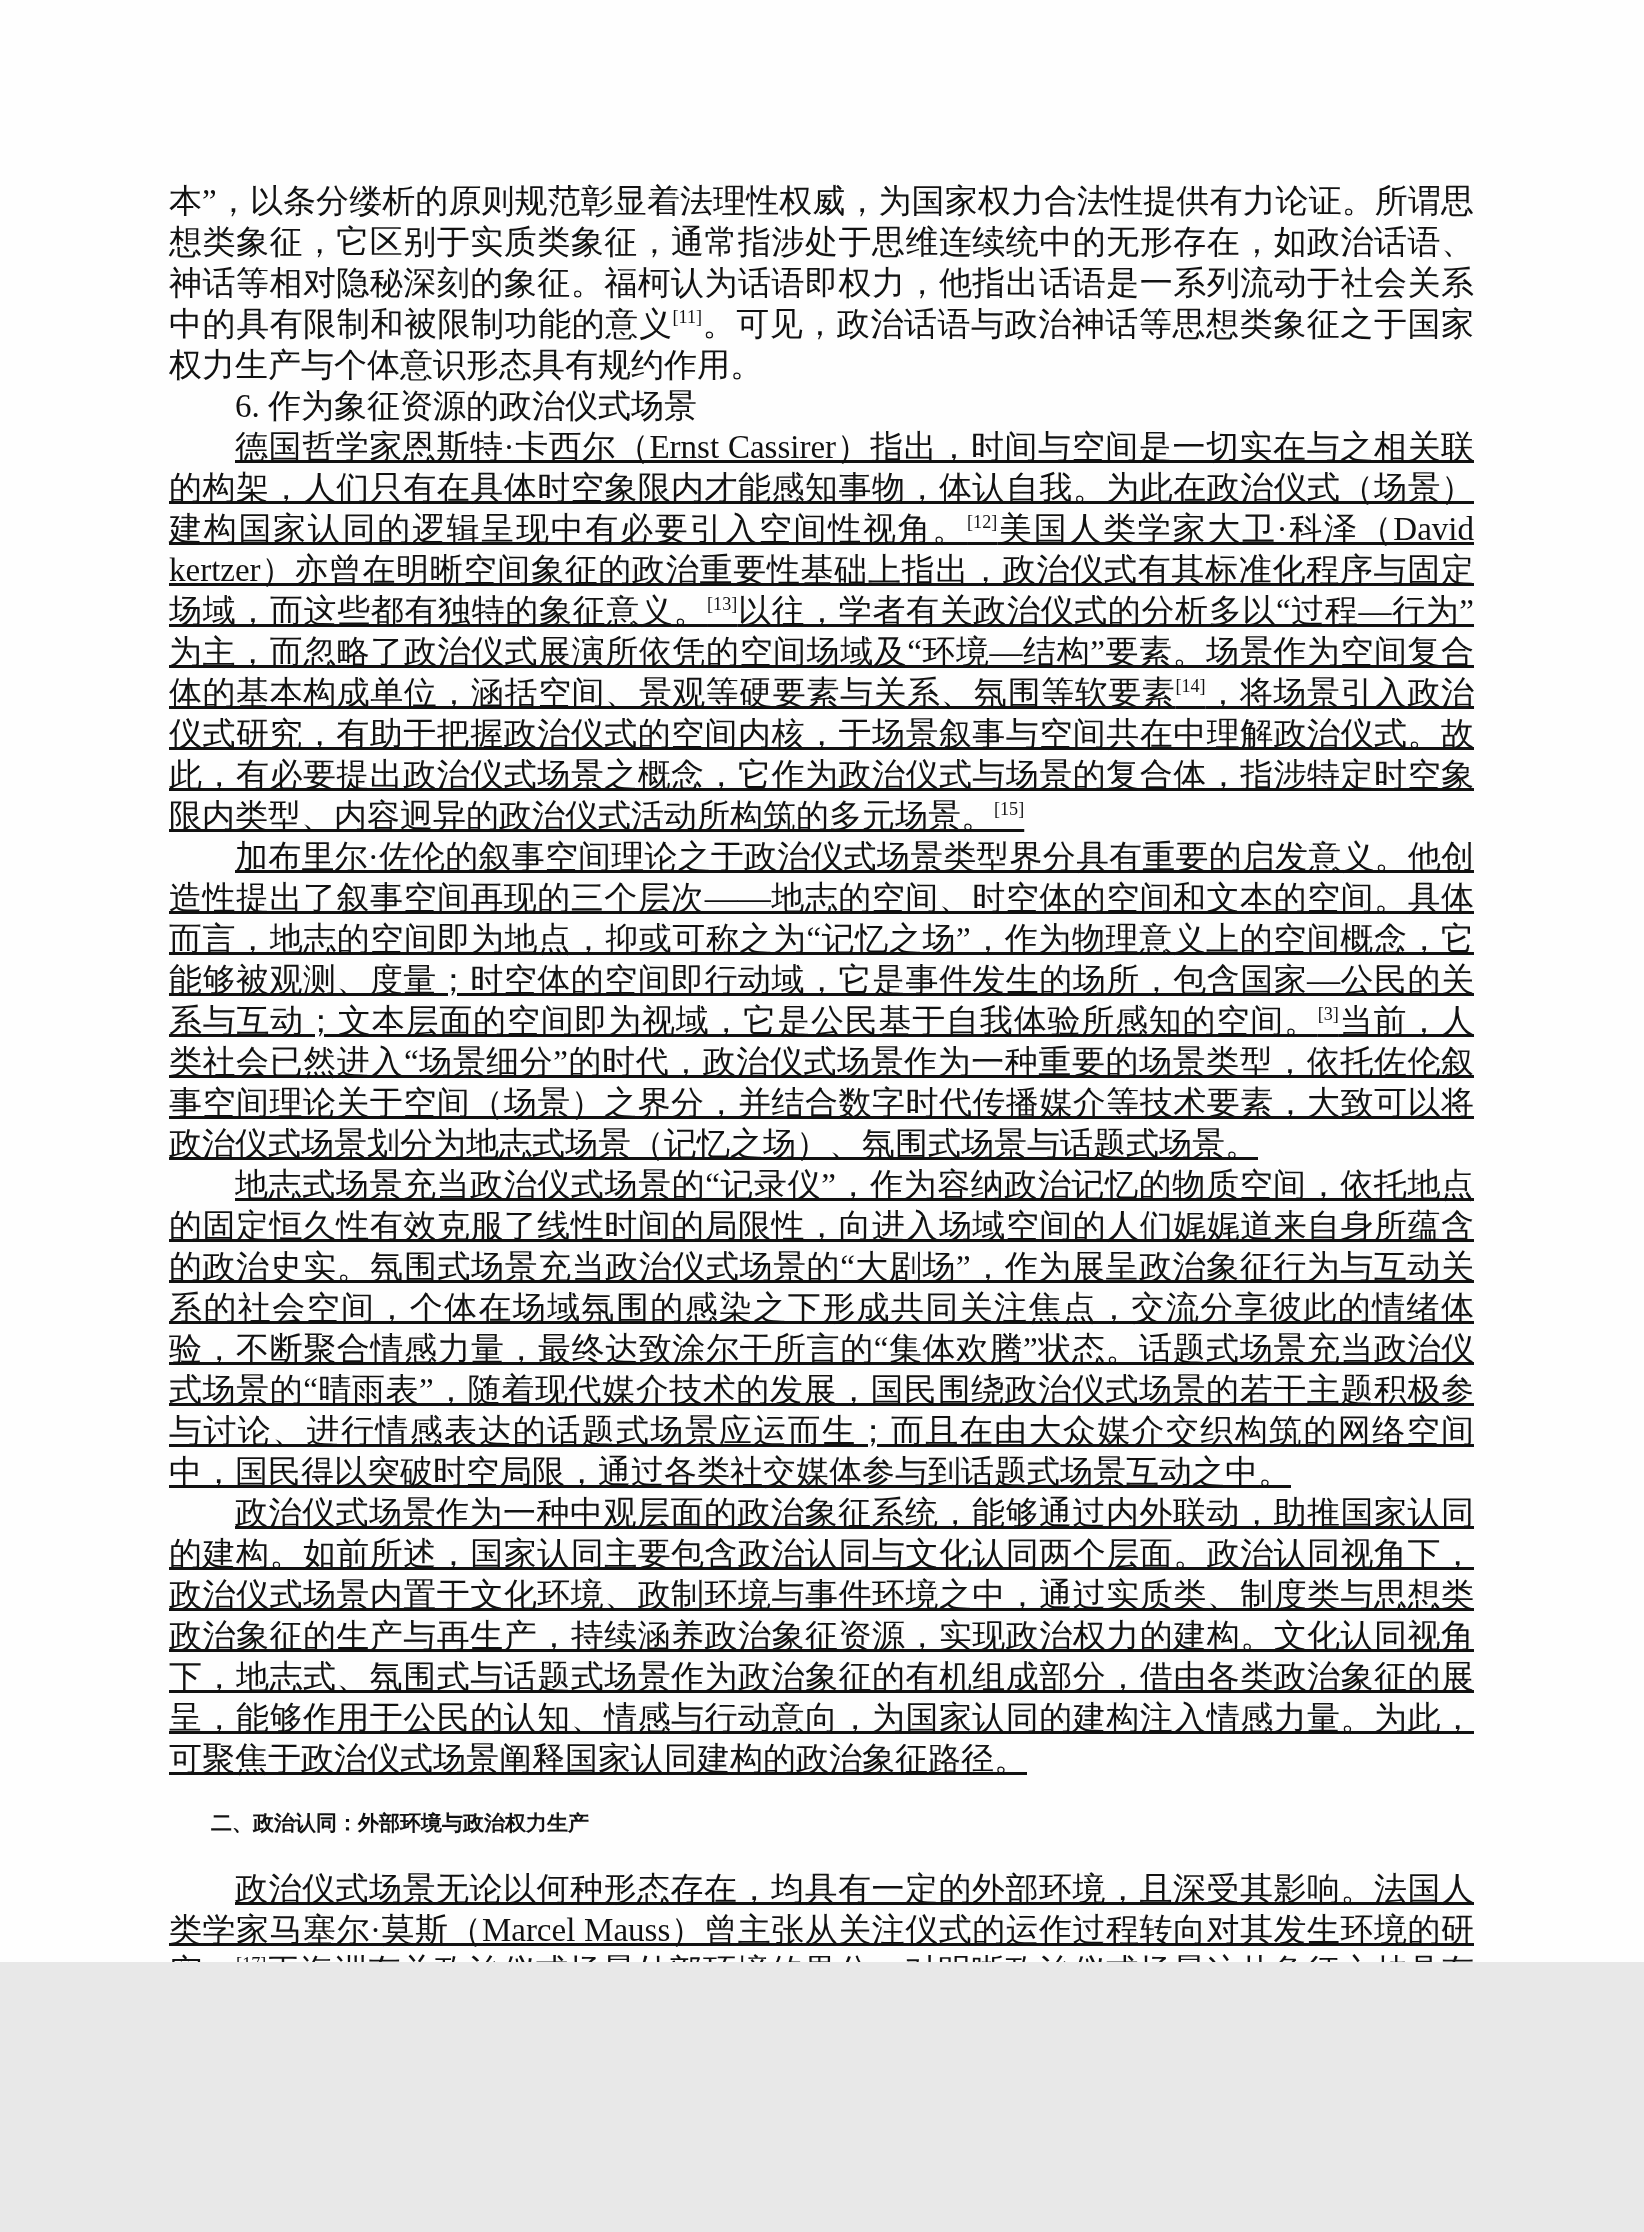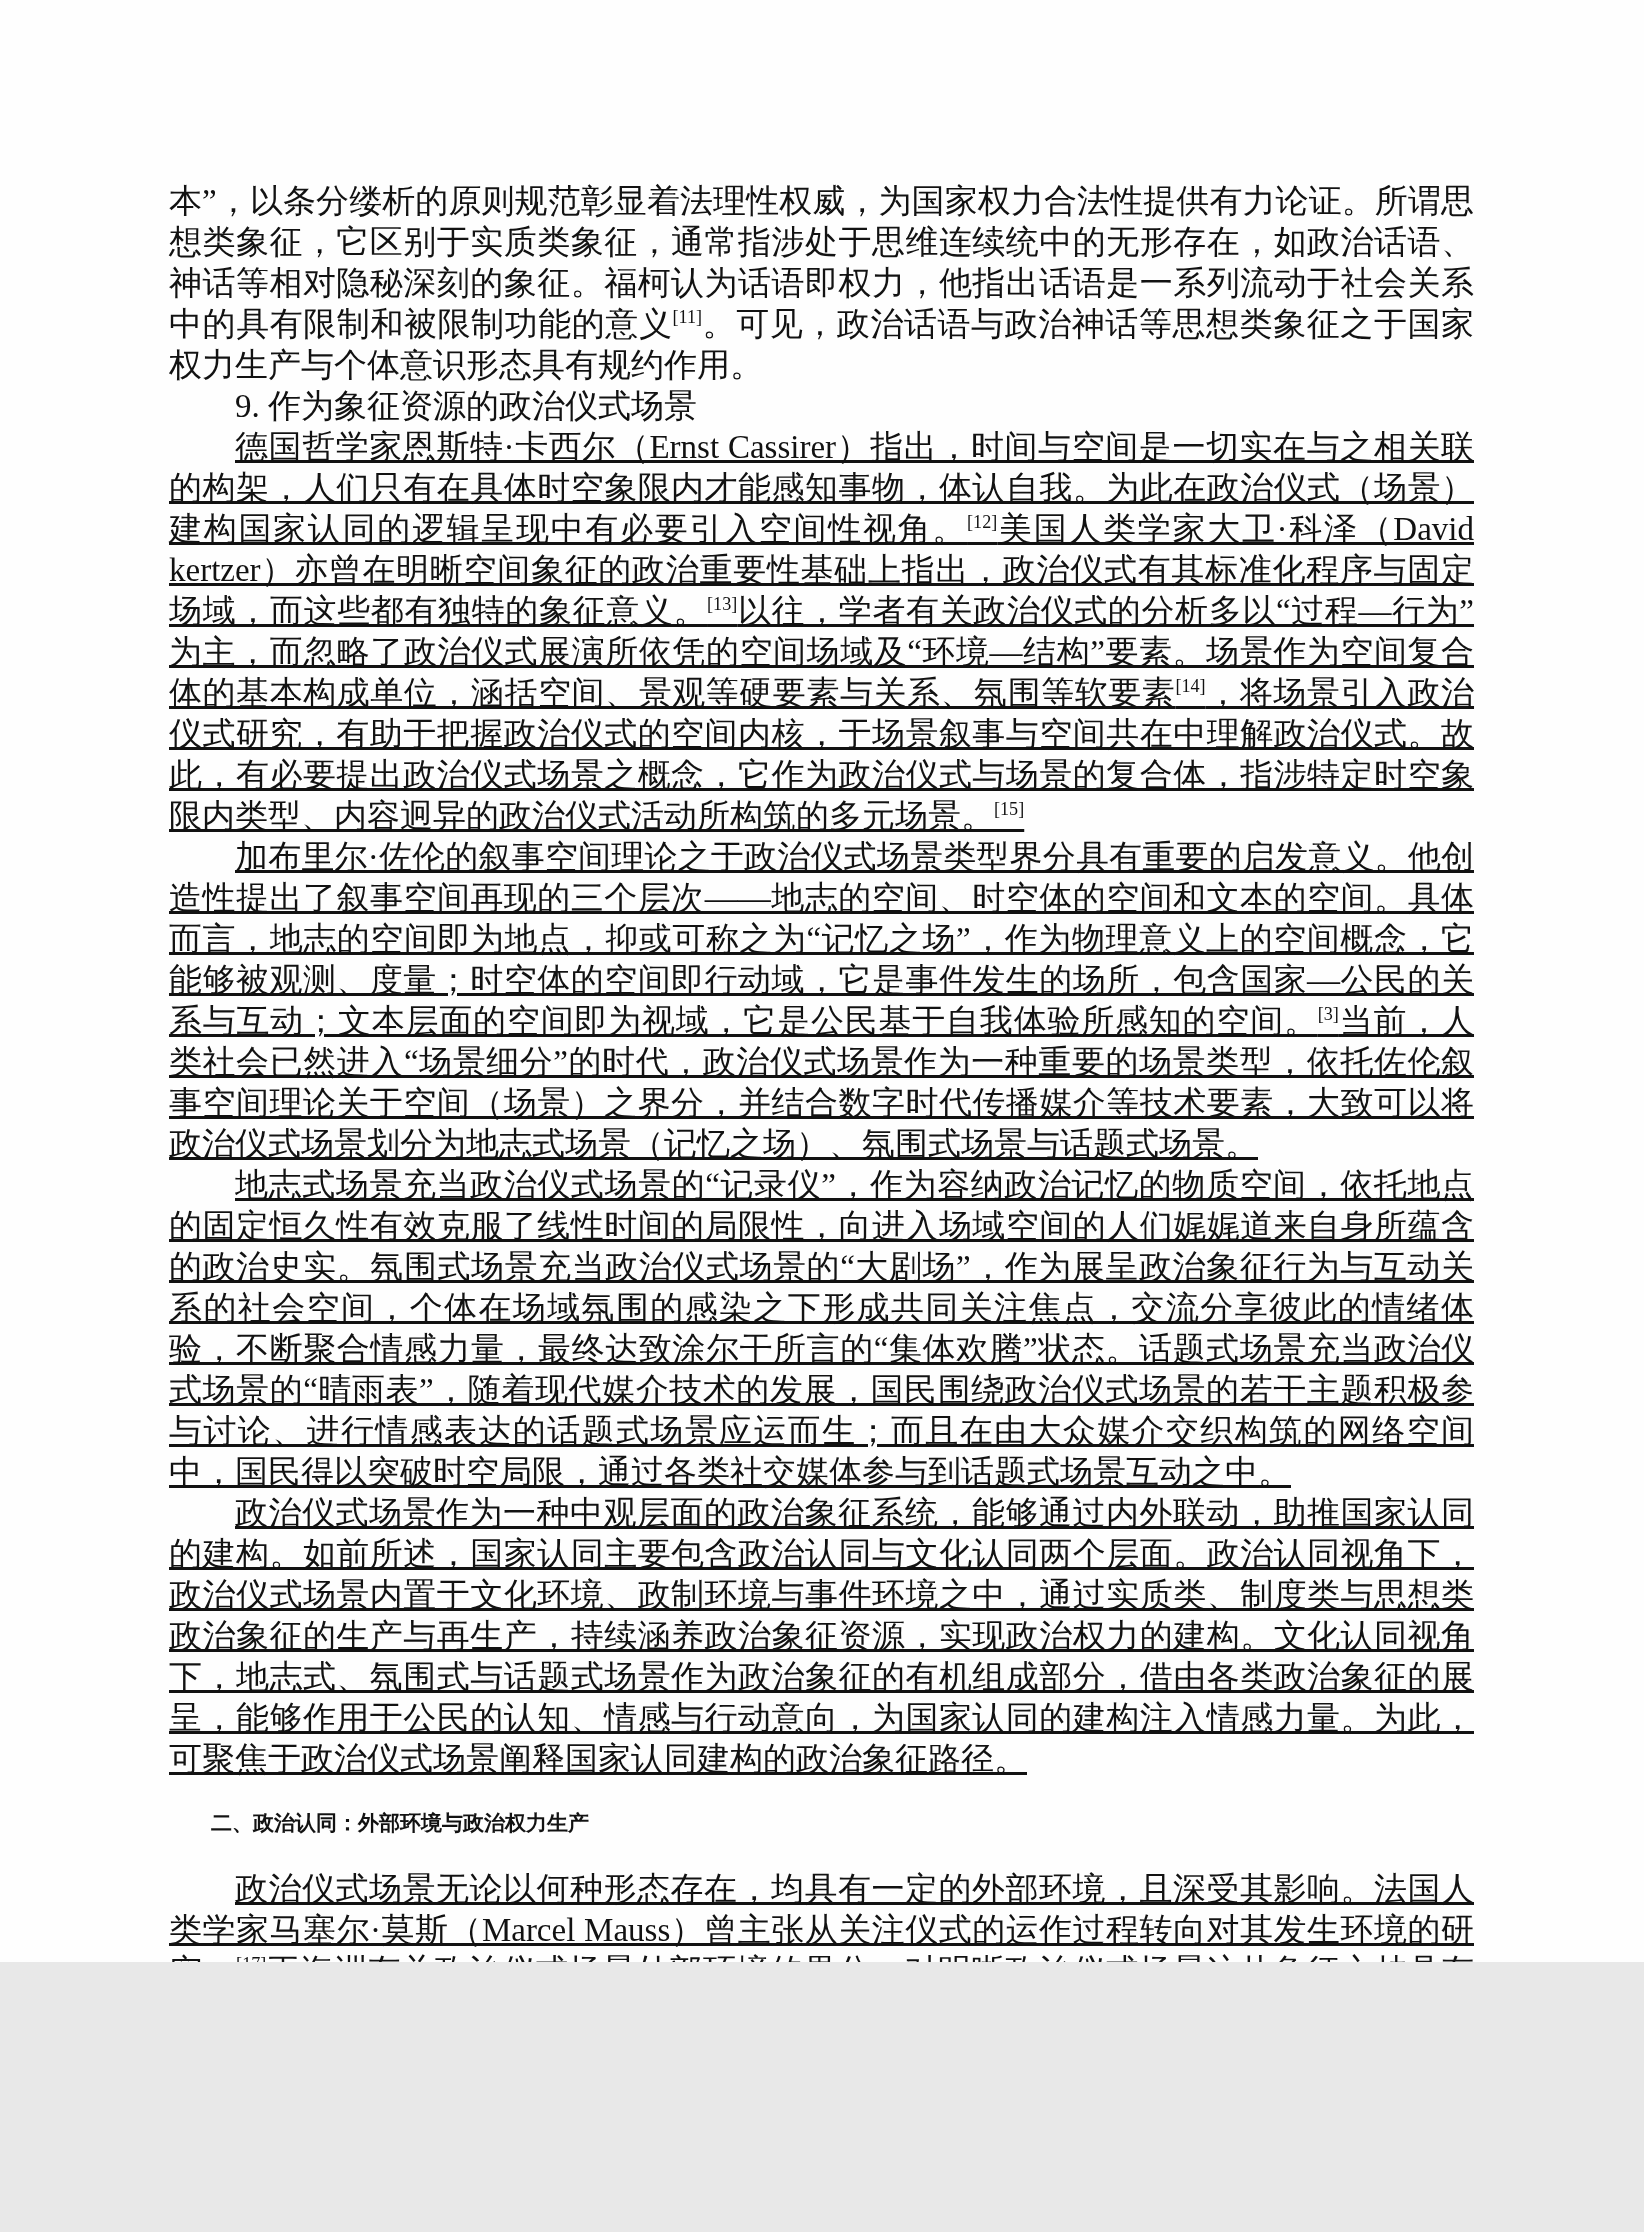--- a/index.html
+++ b/index.html
@@ -55,21 +55,21 @@
     line-height: 38px;
     color: #4d7c0f;
   }
 </style>
 </head>
 <body>
 
 <div class="page">
   <div class="body-text">
       <p class="">本”，以条分缕析的原则规范彰显着法理性权威，为国家权力合法性提供有力论证。所谓思想类象征，它区别于实质类象征，通常指涉处于思维连续统中的无形存在，如政治话语、神话等相对隐秘深刻的象征。福柯认为话语即权力，他指出话语是一系列流动于社会关系中的具有限制和被限制功能的意义<sup class="fnref">[11]</sup>。可见，政治话语与政治神话等思想类象征之于国家权力生产与个体意识形态具有规约作用。</p>
-      <p class="subheading">9. 作为象征资源的政治仪式场景</p>
+      <p class="subheading">6. 作为象征资源的政治仪式场景</p>
       <p class="indent">德国哲学家恩斯特·卡西尔（Ernst Cassirer）指出，时间与空间是一切实在与之相关联的构架，人们只有在具体时空象限内才能感知事物，体认自我。为此在政治仪式（场景）建构国家认同的逻辑呈现中有必要引入空间性视角。<sup class="fnref">[12]</sup>美国人类学家大卫·科泽（David kertzer）亦曾在明晰空间象征的政治重要性基础上指出，政治仪式有其标准化程序与固定场域，而这些都有独特的象征意义。<sup class="fnref">[13]</sup>以往，学者有关政治仪式的分析多以“过程—行为”为主，而忽略了政治仪式展演所依凭的空间场域及“环境—结构”要素。场景作为空间复合体的基本构成单位，涵括空间、景观等硬要素与关系、氛围等软要素<sup class="fnref">[14]</sup>，将场景引入政治仪式研究，有助于把握政治仪式的空间内核，于场景叙事与空间共在中理解政治仪式。故此，有必要提出政治仪式场景之概念，它作为政治仪式与场景的复合体，指涉特定时空象限内类型、内容迥异的政治仪式活动所构筑的多元场景。<sup class="fnref">[15]</sup></p>
       <p class="indent">加布里尔·佐伦的叙事空间理论之于政治仪式场景类型界分具有重要的启发意义。他创造性提出了叙事空间再现的三个层次——地志的空间、时空体的空间和文本的空间。具体而言，地志的空间即为地点，抑或可称之为“记忆之场”，作为物理意义上的空间概念，它能够被观测、度量；时空体的空间即行动域，它是事件发生的场所，包含国家—公民的关系与互动；文本层面的空间即为视域，它是公民基于自我体验所感知的空间。<sup class="fnref">[3]</sup>当前，人类社会已然进入“场景细分”的时代，政治仪式场景作为一种重要的场景类型，依托佐伦叙事空间理论关于空间（场景）之界分，并结合数字时代传播媒介等技术要素，大致可以将政治仪式场景划分为地志式场景（记忆之场）、氛围式场景与话题式场景。</p>
       <p class="indent">地志式场景充当政治仪式场景的“记录仪”，作为容纳政治记忆的物质空间，依托地点的固定恒久性有效克服了线性时间的局限性，向进入场域空间的人们娓娓道来自身所蕴含的政治史实。氛围式场景充当政治仪式场景的“大剧场”，作为展呈政治象征行为与互动关系的社会空间，个体在场域氛围的感染之下形成共同关注焦点，交流分享彼此的情绪体验，不断聚合情感力量，最终达致涂尔干所言的“集体欢腾”状态。话题式场景充当政治仪式场景的“晴雨表”，随着现代媒介技术的发展，国民围绕政治仪式场景的若干主题积极参与讨论、进行情感表达的话题式场景应运而生；而且在由大众媒介交织构筑的网络空间中，国民得以突破时空局限，通过各类社交媒体参与到话题式场景互动之中。</p>
       <p class="indent">政治仪式场景作为一种中观层面的政治象征系统，能够通过内外联动，助推国家认同的建构。如前所述，国家认同主要包含政治认同与文化认同两个层面。政治认同视角下，政治仪式场景内置于文化环境、政制环境与事件环境之中，通过实质类、制度类与思想类政治象征的生产与再生产，持续涵养政治象征资源，实现政治权力的建构。文化认同视角下，地志式、氛围式与话题式场景作为政治象征的有机组成部分，借由各类政治象征的展呈，能够作用于公民的认知、情感与行动意向，为国家认同的建构注入情感力量。为此，可聚焦于政治仪式场景阐释国家认同建构的政治象征路径。</p>
       <h2 class="heading">二、政治认同：外部环境与政治权力生产</h2>
       <p class="indent">政治仪式场景无论以何种形态存在，均具有一定的外部环境，且深受其影响。法国人类学家马塞尔·莫斯（Marcel Mauss）曾主张从关注仪式的运作过程转向对其发生环境的研究。<sup class="fnref">[17]</sup>王海洲有关政治仪式场景外部环境的界分，对明晰政治仪式场景这片象征之林具有重要的启发作用。他将其政治仪式场景的外部环境划分为文化环境、政制环境与事件环境三个层次。<sup class="fnref">[18]</sup>将三种环境要素置于时空分析框架中，不难发现三者的范畴由大及小、层</p>
     </div>
   <div class="pageno">· 55 ·</div>
 </div>
 

